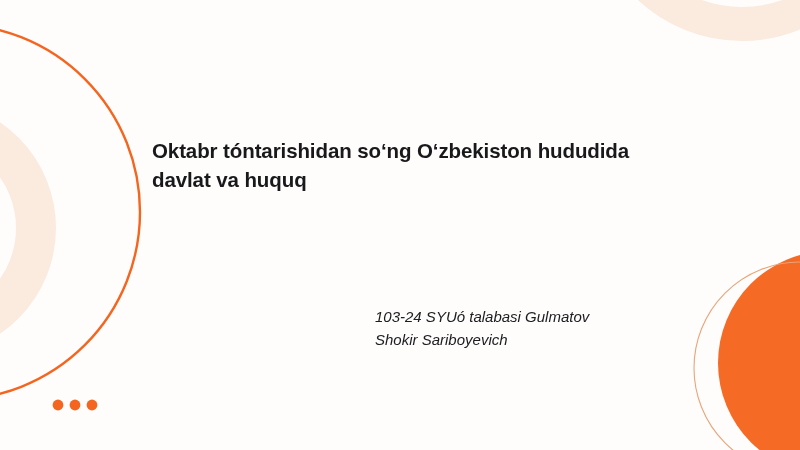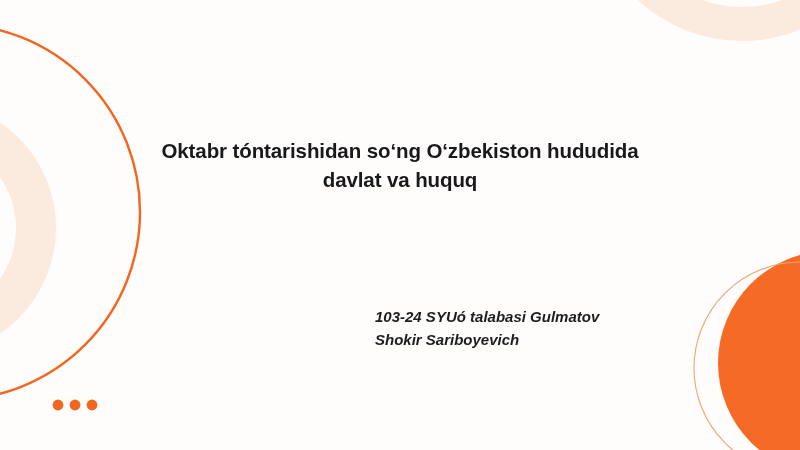--- a/index.html
+++ b/index.html
@@ -37,24 +37,24 @@
   #content {
     position: absolute;
     left: 0;
     top: 0;
     width: 800px;
     height: 450px;
   }
 
   #title-block {
     position: absolute;
-    left: 140px;
+    left: 152px;
     top: 136px;
     width: 520px;
-    text-align: center;
+    text-align: left;
   }
 
   #title-text {
     margin: 0;
     font-family: "Liberation Sans", sans-serif;
     font-size: 20.5px;
     font-weight: bold;
     line-height: 1.42;
     letter-spacing: -0.1px;
     color: #19191b;
@@ -67,21 +67,21 @@
     top: 305px;
     width: 300px;
     text-align: left;
   }
 
   #subtitle-text {
     margin: 0;
     font-family: "Liberation Sans", sans-serif;
     font-size: 15px;
     font-style: italic;
-    font-weight: bold;
+    font-weight: normal;
     line-height: 1.55;
     color: #1d1d1f;
     white-space: pre-line;
   }
 </style>
 </head>
 <body>
 
 <div id="slide">
 

